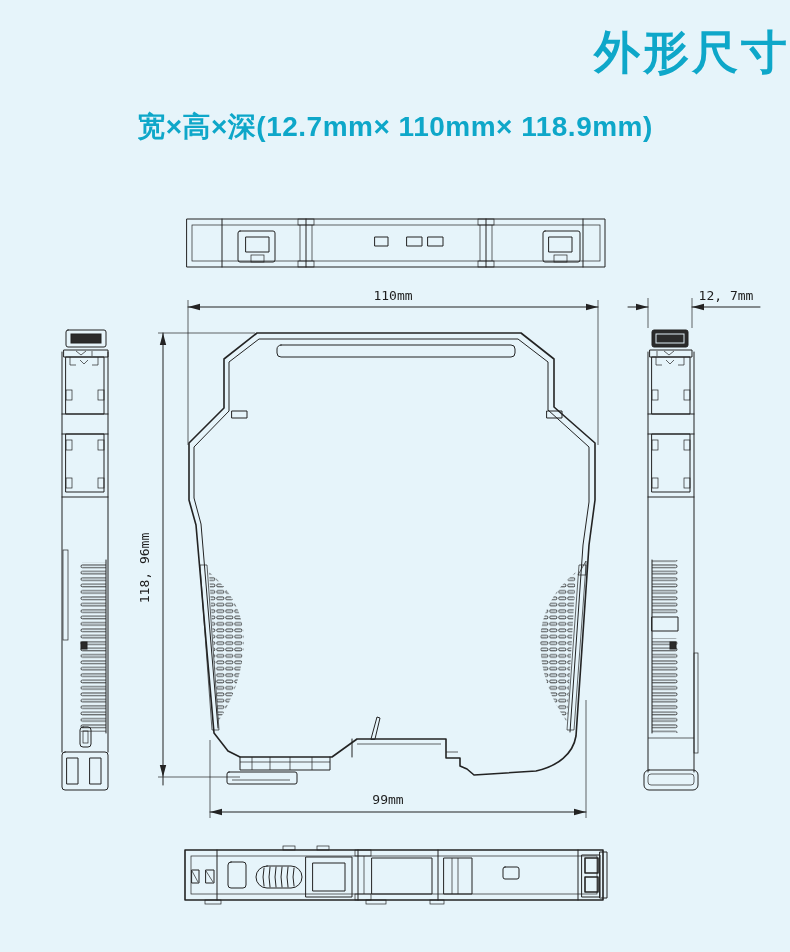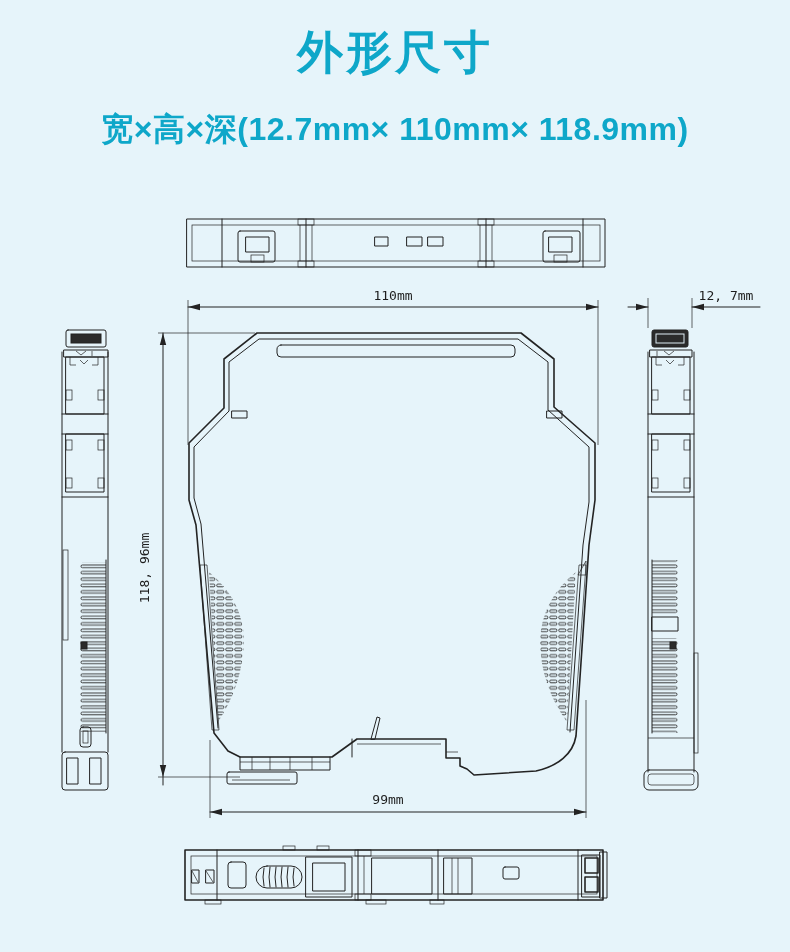--- a/index.html
+++ b/index.html
@@ -8,27 +8,27 @@
     --line:#232323;
   }
   html,body{margin:0;padding:0;}
   body{
     width:790px;height:952px;position:relative;overflow:hidden;
     background:var(--bg);
     font-family:"Liberation Sans", sans-serif;
   }
   .title{
     position:absolute;top:22px;left:0;right:0;margin:0;
-    text-align:center;color:var(--accent);
+    text-align:right;color:var(--accent);
     font-size:46px;font-weight:700;letter-spacing:3px;
   }
   .subtitle{
     position:absolute;top:108px;left:0;right:0;
     text-align:center;color:var(--accent);
-    font-size:32px;font-weight:700;letter-spacing:0.5px;
+    font-size:28px;font-weight:700;letter-spacing:0.5px;
   }
   svg.drawing{position:absolute;top:190px;left:0;display:block;}
   .ln{stroke:var(--line);fill:none;stroke-width:1;stroke-linejoin:round;stroke-linecap:round;}
   .ln2{stroke:var(--line);fill:none;stroke-width:1.6;stroke-linejoin:round;}
   .thin{stroke:var(--line);fill:none;stroke-width:0.7;}
   .fillDark{fill:#2b2b2b;stroke:var(--line);stroke-width:1;}
   .ar{fill:var(--line);stroke:none;}
   .dim{font-family:"DejaVu Sans Mono", monospace;font-size:13px;fill:#1d1d1d;}
 </style>
 </head>

